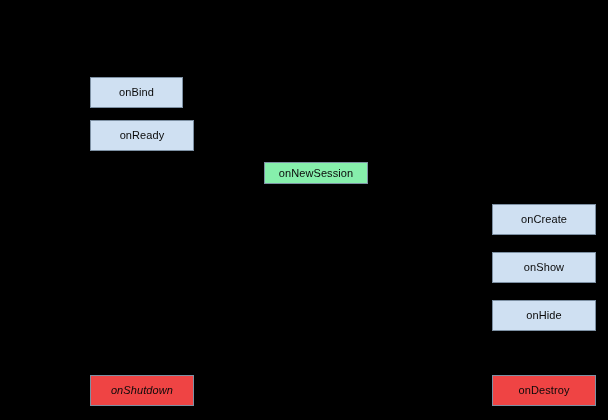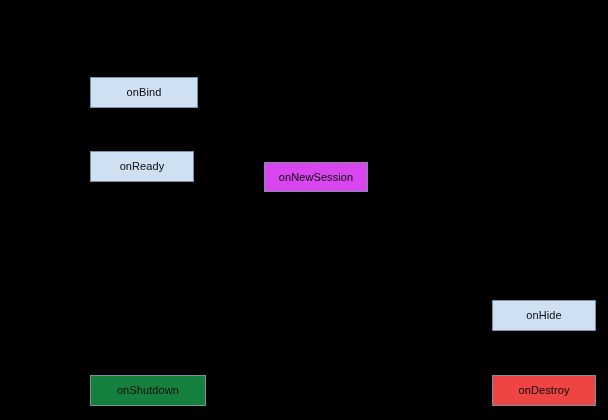--- a/index.html
+++ b/index.html
@@ -36,31 +36,37 @@
   }
   .node-label {
     display: block;
     pointer-events: none;
   }
 </style>
 </head>
 <body>
 
 <div id="diagram" style="background: rgb(0, 0, 0);">
-    <div class="node" style="left: 90px; top: 77px; width: 108px; height: 31px; background: rgb(207, 224, 242); border-color: rgb(125, 144, 163); color: rgb(10, 10, 10);">
+    <div class="node" style="left: 90px; top: 77px; width: 93px; height: 31px; background: rgb(207, 224, 242); border-color: rgb(125, 144, 163); color: rgb(10, 10, 10);">
       <span class="node-label">onBind</span>
     </div>
-    <div class="node" style="left: 90px; top: 120px; width: 104px; height: 31px; background: rgb(207, 224, 242); border-color: rgb(125, 144, 163); color: rgb(10, 10, 10); margin-top: 31px;">
+    <div class="node" style="left: 90px; top: 120px; width: 104px; height: 31px; background: rgb(207, 224, 242); border-color: rgb(125, 144, 163); color: rgb(10, 10, 10);">
       <span class="node-label">onReady</span>
     </div>
-    <div class="node" style="left: 264px; top: 162px; width: 104px; height: 30px; background: #d946ef; border-color: rgb(125, 144, 163); color: rgb(10, 10, 10);">
+    <div class="node" style="left: 264px; top: 162px; width: 104px; height: 22px; background: #86efac; border-color: rgb(125, 144, 163); color: rgb(10, 10, 10);">
       <span class="node-label">onNewSession</span>
+    </div>
+    <div class="node" style="left: 492px; top: 204px; width: 104px; height: 31px; background: rgb(207, 224, 242); border-color: rgb(125, 144, 163); color: rgb(10, 10, 10);">
+      <span class="node-label">onCreate</span>
+    </div>
+    <div class="node" style="left: 492px; top: 252px; width: 104px; height: 31px; background: rgb(207, 224, 242); border-color: rgb(125, 144, 163); color: rgb(10, 10, 10);">
+      <span class="node-label">onShow</span>
     </div>
     <div class="node" style="left: 492px; top: 300px; width: 104px; height: 31px; background: rgb(207, 224, 242); border-color: rgb(125, 144, 163); color: rgb(10, 10, 10); align-items: center;">
       <span class="node-label">onHide</span>
     </div>
-    <div class="node" style="left: 90px; top: 375px; width: 116px; height: 31px; background: #15803d; border-color: rgb(125, 144, 163); color: rgb(10, 10, 10);">
+    <div class="node" style="left: 90px; top: 375px; width: 104px; height: 31px; background: #ef4444; border-color: rgb(125, 144, 163); color: rgb(10, 10, 10); font-style: italic;">
       <span class="node-label">onShutdown</span>
     </div>
     <div class="node" style="left: 492px; top: 375px; width: 104px; height: 31px; background: #ef4444; border-color: rgb(125, 144, 163); color: rgb(10, 10, 10);">
       <span class="node-label">onDestroy</span>
     </div>
   </div>
 
 </body></html>

